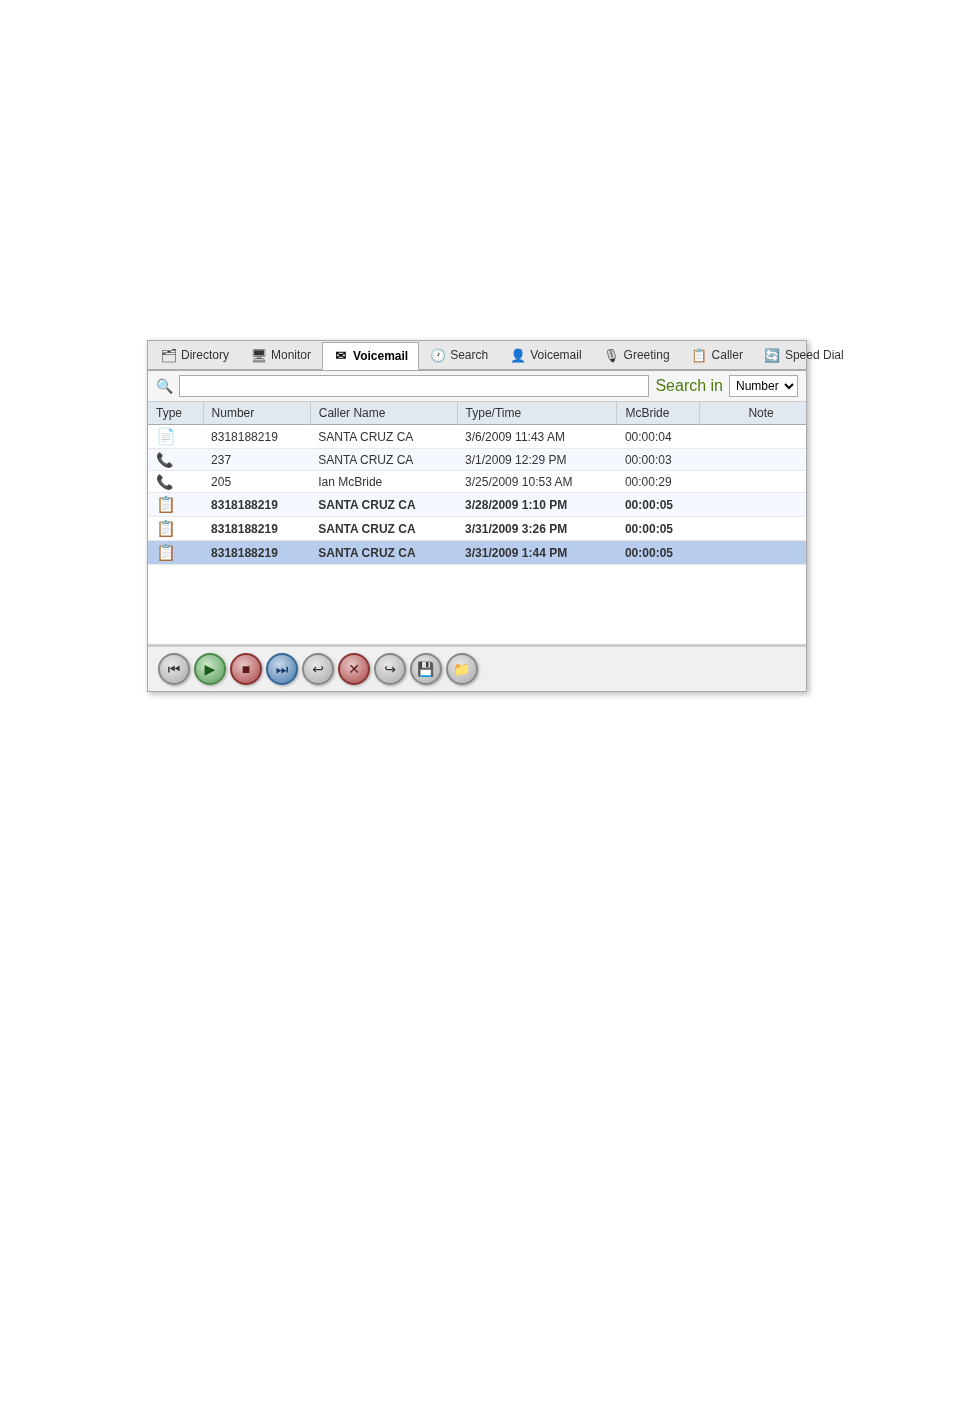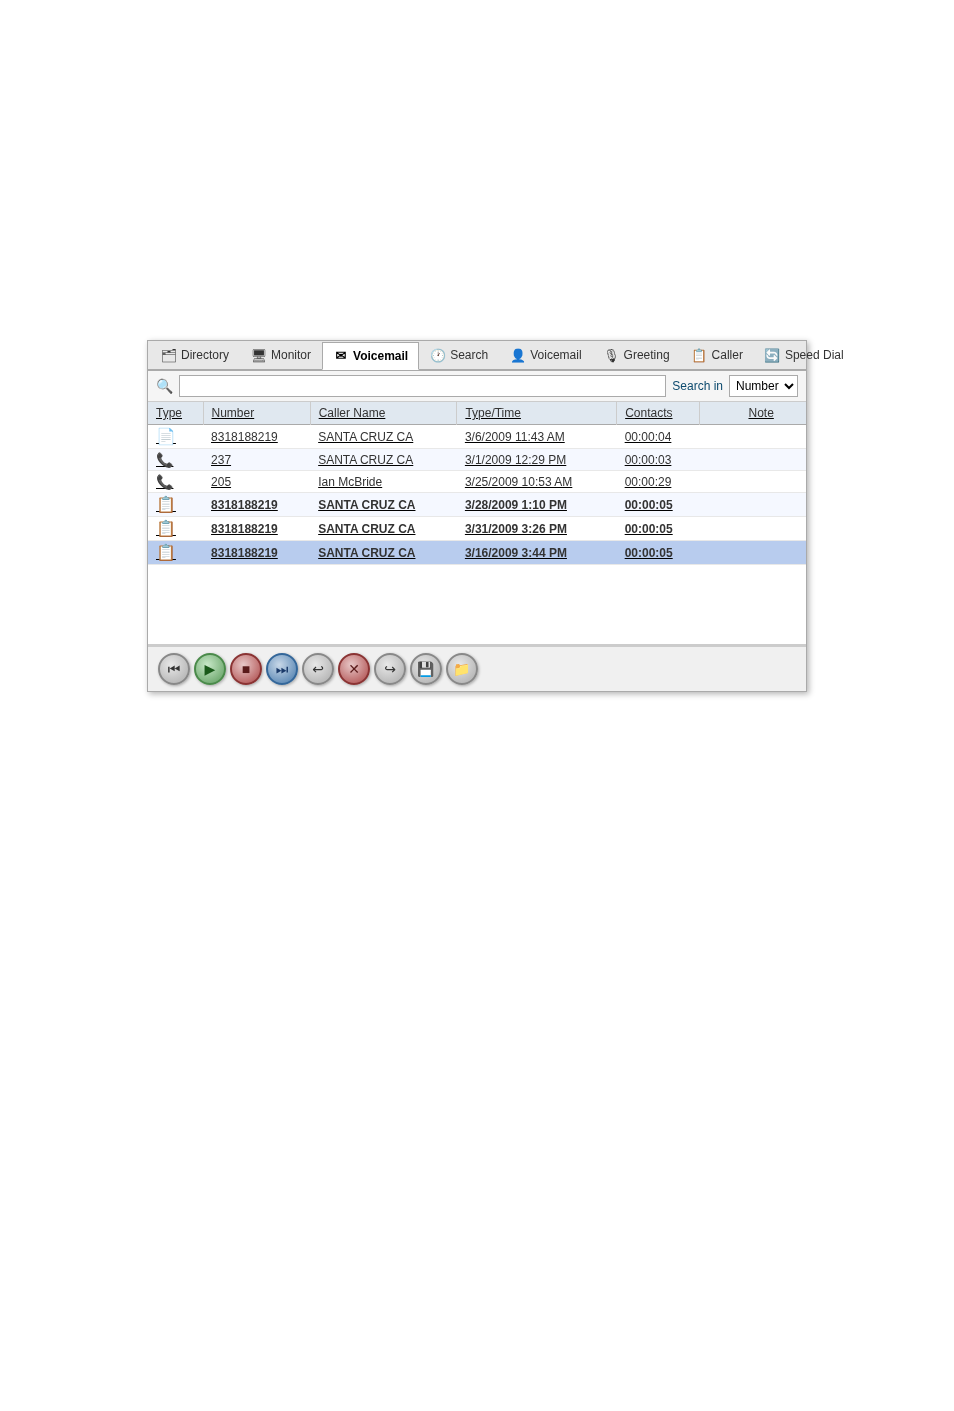--- a/index.html
+++ b/index.html
@@ -82,37 +82,36 @@
     .search-input {
       flex: 1;
       border: 1px solid #aaa;
       padding: 2px 4px;
       font-size: 12px;
       background: #fff;
       height: 22px;
     }
 
     .search-label {
-      font-size: 12px;
-      color: #0c4a6e;
+      font-size: 16px;
+      color: #4d7c0f;
     }
 
     .search-select {
       border: 1px solid #aaa;
       background: #fff;
       font-size: 12px;
       padding: 1px 2px;
       height: 22px;
     }
 
     
     .table-container {
       background: #86efac;
       border-bottom: 1px solid #ccc;
-      text-decoration: underline;
     }
 
     table {
       width: 100%;
       border-collapse: collapse;
       font-size: 12px;
     }
 
     thead tr {
       background: #e0e8f0;
@@ -257,21 +256,21 @@
   </div>
 
   <div class="table-container">
     <table>
       <thead>
         <tr>
         <th>Type</th>
             <th>Number</th>
             <th>Caller Name</th>
             <th>Type/Time</th>
-            <th>Contacts</th>
+            <th>McBride</th>
             <th>Note</th>
           </tr>
       </thead>
       <tbody id="table-body">
       <tr>
             <td><span style="font-size:16px; color:#4488cc;">📄</span></td>
             <td>8318188219</td>
             <td>SANTA CRUZ  CA</td>
             <td>3/6/2009 11:43 AM</td>
             <td>00:00:04</td>
@@ -306,21 +305,21 @@
             <td>8318188219</td>
             <td>SANTA CRUZ  CA</td>
             <td>3/31/2009 3:26 PM</td>
             <td>00:00:05</td>
             <td></td>
           </tr>
           <tr class="selected bold">
             <td><span style="font-size:16px; color:#cc4444;">📋</span></td>
             <td>8318188219</td>
             <td>SANTA CRUZ  CA</td>
-            <td>3/16/2009 3:44 PM</td>
+            <td>3/31/2009 1:44 PM</td>
             <td>00:00:05</td>
             <td></td>
           </tr>
         </tbody>
     </table>
     <div class="empty-area"></div>
   </div>
 
   <div class="control-bar">
   <div class="ctrl-btn " title="Rewind">⏮</div>

